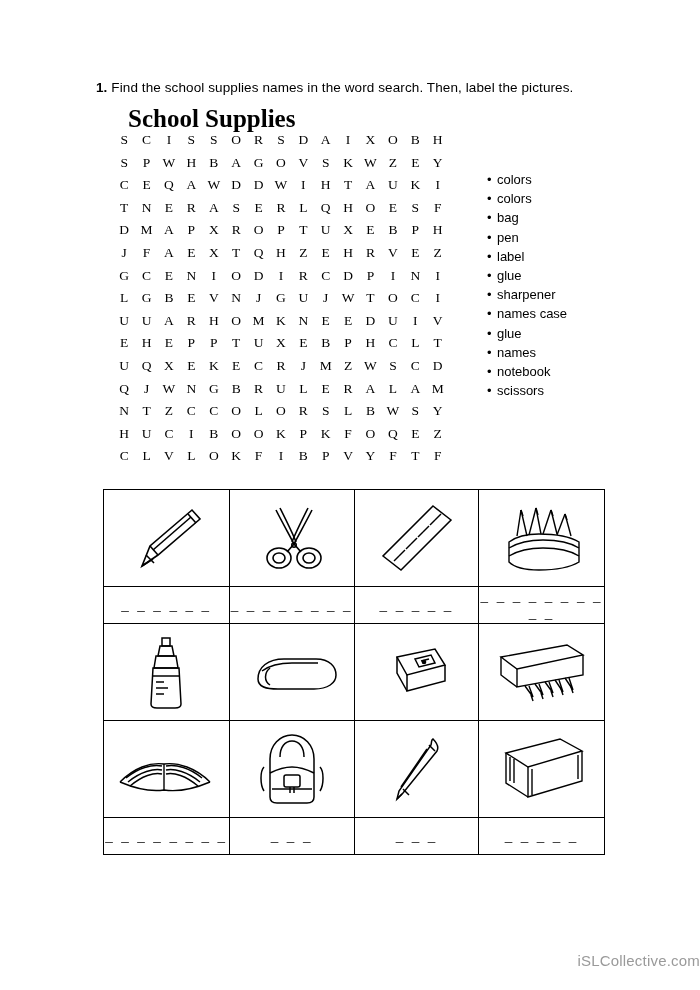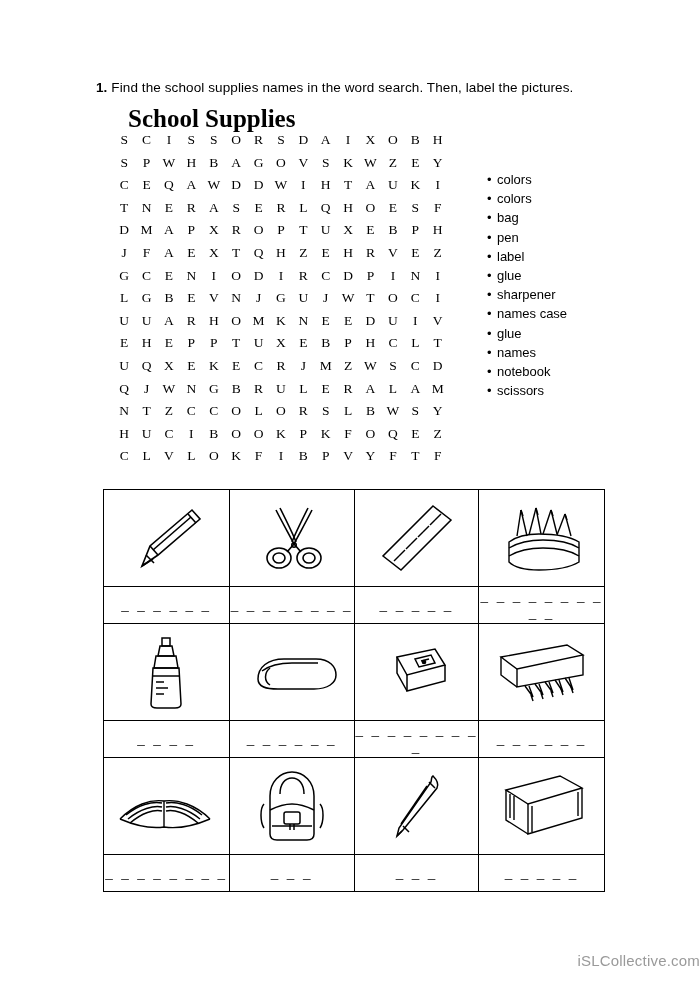--- a/index.html
+++ b/index.html
@@ -544,26 +544,20 @@
               <path d="M64 56 L66 62"></path>
               <path d="M74 54 L76 60"></path>
               <path d="M84 52 L86 58"></path>
               <path d="M54 58 L56 64"></path>
               <path d="M44 60 L46 66"></path>
             </svg>
           </span>
         </td>
       </tr>
 
-      <tr>
-        <td class="line-cell"><span class="blank-line">_ _ _ _</span></td>
-        <td class="line-cell"><span class="blank-line">_ _ _ _ _ _</span></td>
-        <td class="line-cell"><span class="blank-line">_ _ _ _ _ _ _ _ _</span></td>
-        <td class="line-cell"><span class="blank-line">_ _ _ _ _ _</span></td>
-      </tr>
 
       <tr>
         <td class="pic-cell">
           <span>
             <svg width="112" height="74" viewBox="0 0 112 74" fill="none" stroke="#000" stroke-width="1.4">
               <path d="M10 50 C24 36 40 30 54 32 C68 30 86 36 100 50"></path>
               <path d="M10 50 C24 56 40 60 54 58 C68 60 86 56 100 50"></path>
               <path d="M54 32 L54 58"></path>
               <path d="M16 46 C28 36 42 32 52 34"></path>
               <path d="M18 50 C30 40 44 36 52 38"></path>

